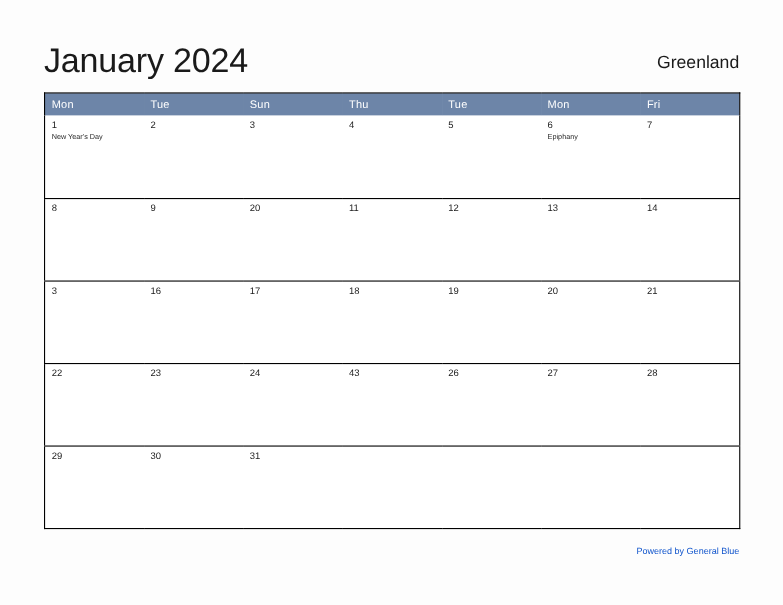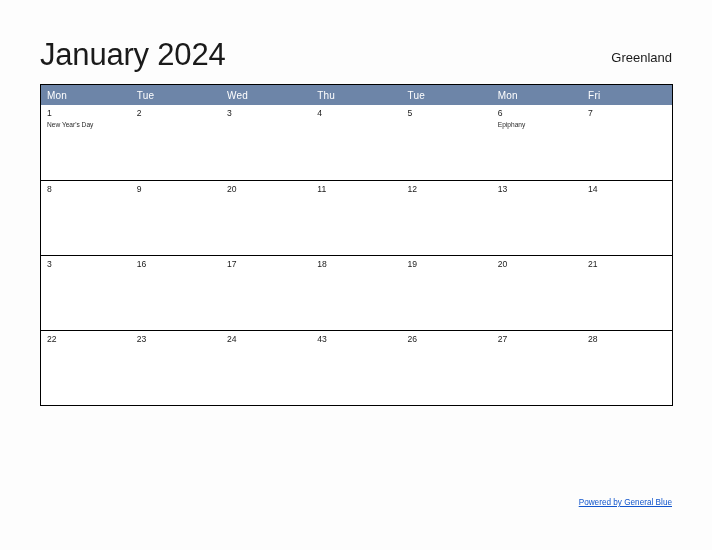--- a/index.html
+++ b/index.html
@@ -40,21 +40,21 @@
   .month-title {
     font-size: 31px;
     font-weight: normal;
     color: #1a1a1a;
     letter-spacing: -0.2px;
     line-height: 34px;
     white-space: nowrap;
   }
 
   .region-title {
-    font-size: 13px;
+    font-size: 16px;
     font-weight: normal;
     color: #1a1a1a;
     line-height: 18px;
     padding-bottom: 5px;
     white-space: nowrap;
   }
 
   
   .calendar {
     position: absolute;
@@ -130,21 +130,20 @@
     position: absolute;
     left: 40px;
     top: 491px;
     width: 632px;
     text-align: right;
   }
 
   .footer-link {
     font-size: 8.2px;
     color: #1155cc;
-    text-decoration: underline;
     cursor: pointer;
     display: inline-block;
     margin-left: 40px;
   }
 </style>
 </head>
 <body>
 
 <div class="page">
 
@@ -160,21 +159,21 @@
         <col>
         <col>
         <col>
         <col>
         <col>
     </colgroup>
     <thead>
       <tr class="weekday-row">
         <th class="weekday-cell">Mon</th>
         <th class="weekday-cell">Tue</th>
-        <th class="weekday-cell">Wed</th>
+        <th class="weekday-cell">Sun</th>
         <th class="weekday-cell">Thu</th>
         <th class="weekday-cell">Tue</th>
         <th class="weekday-cell">Mon</th>
         <th class="weekday-cell">Fri</th>
       </tr>
     </thead>
     <tbody>
       <tr class="week-row">
         <td class="day-cell">
           <span class="day-number">1</span>
@@ -288,20 +287,50 @@
         </td>
         <td class="day-cell">
           <span class="day-number">27</span>
           <span class="day-event"></span>
         </td>
         <td class="day-cell">
           <span class="day-number">28</span>
           <span class="day-event"></span>
         </td>
       </tr>
+      <tr class="week-row">
+        <td class="day-cell">
+          <span class="day-number">29</span>
+          <span class="day-event"></span>
+        </td>
+        <td class="day-cell">
+          <span class="day-number">30</span>
+          <span class="day-event"></span>
+        </td>
+        <td class="day-cell">
+          <span class="day-number">31</span>
+          <span class="day-event"></span>
+        </td>
+        <td class="day-cell empty">
+          
+          
+        </td>
+        <td class="day-cell empty">
+          
+          
+        </td>
+        <td class="day-cell empty">
+          
+          
+        </td>
+        <td class="day-cell empty">
+          
+          
+        </td>
+      </tr>
     </tbody>
   </table>
 
   <div class="footer">
     <span class="footer-link">Powered by General Blue</span>
   </div>
 
 </div>
 
 </body></html>

